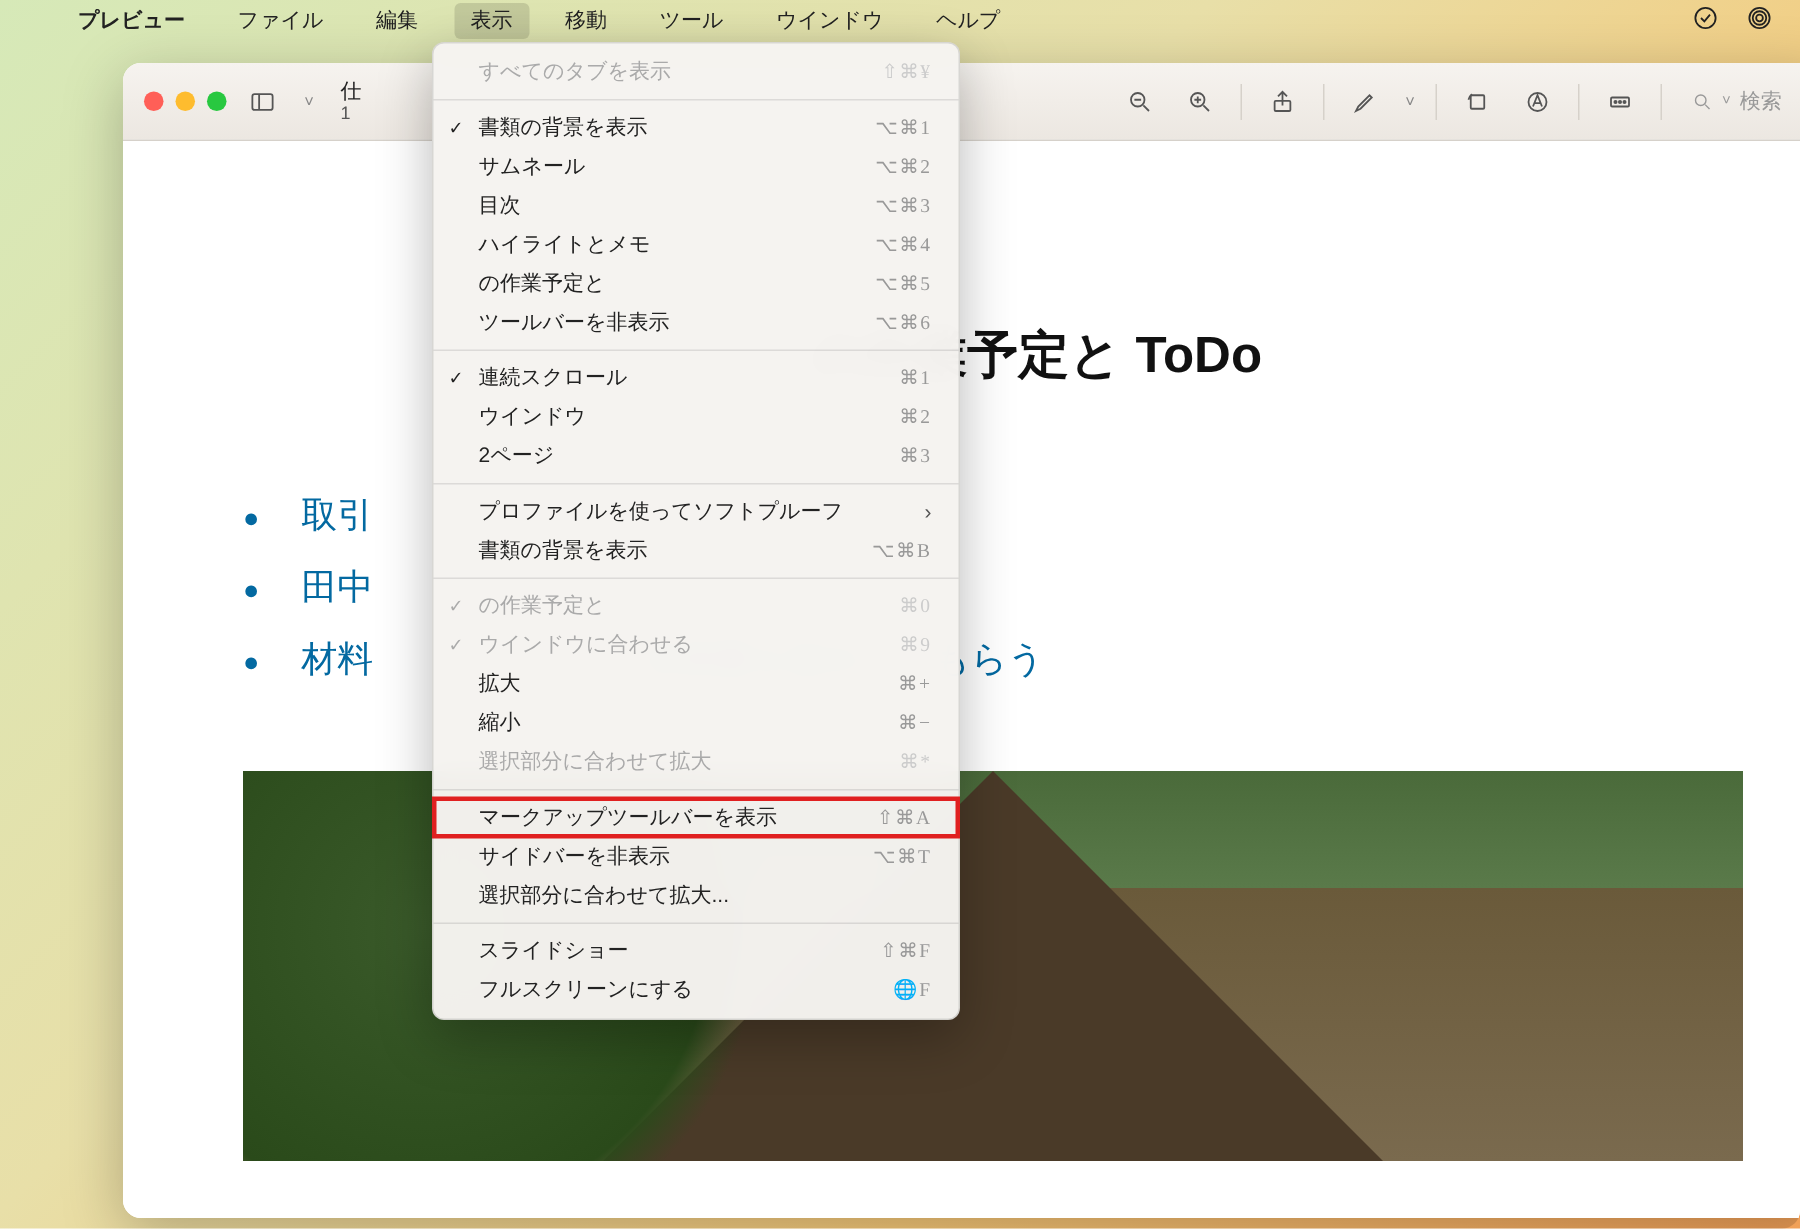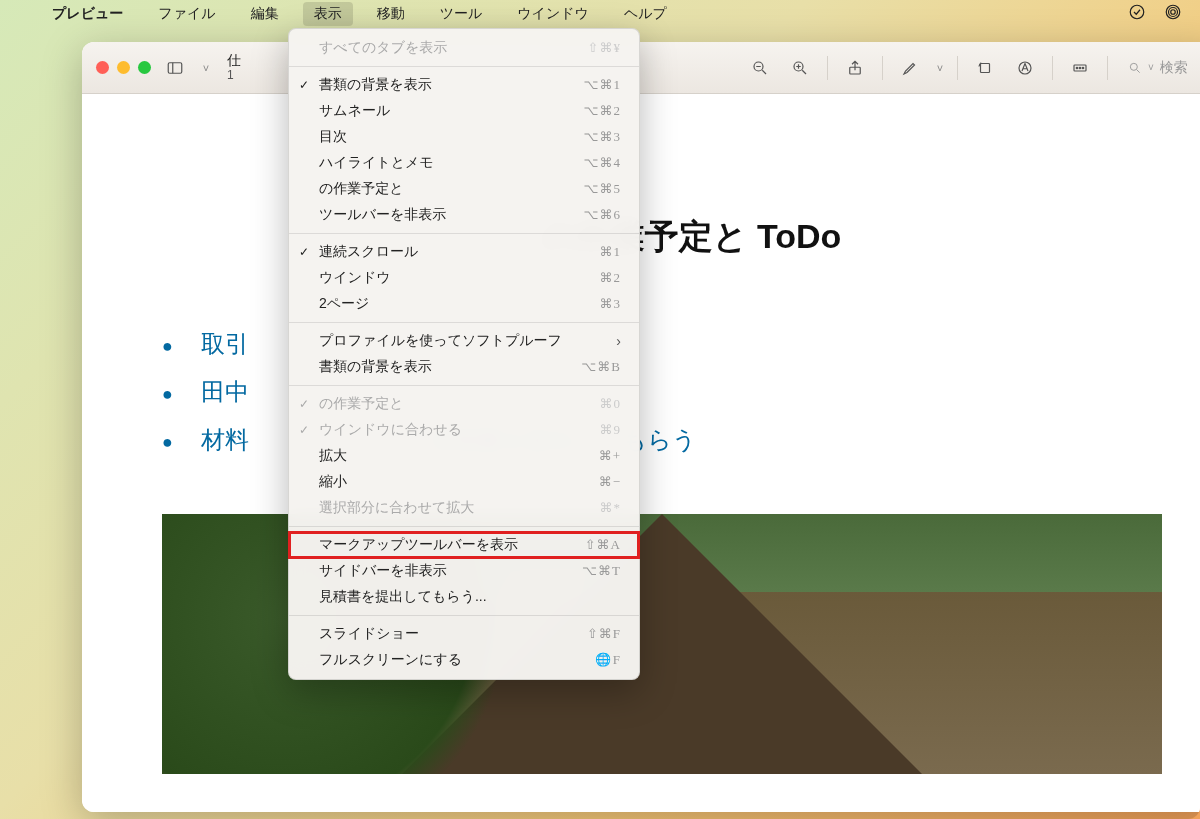--- a/index.html
+++ b/index.html
@@ -250,21 +250,21 @@
     <hr>
     <div class="row boxed">
       <span>マークアップツールバーを表示</span>
       <span class="sc">⇧⌘A</span>
     </div>
     <div class="row">
       <span>サイドバーを非表示</span>
       <span class="sc">⌥⌘T</span>
     </div>
     <div class="row">
-      <span>見積書を提出してもらう...</span>
+      <span>選択部分に合わせて拡大...</span>
     </div>
     <hr>
     <div class="row">
       <span>スライドショー</span>
       <span class="sc">⇧⌘F</span>
     </div>
     <div class="row">
       <span>フルスクリーンにする</span>
       <span class="sc">🌐F</span>
     </div>

